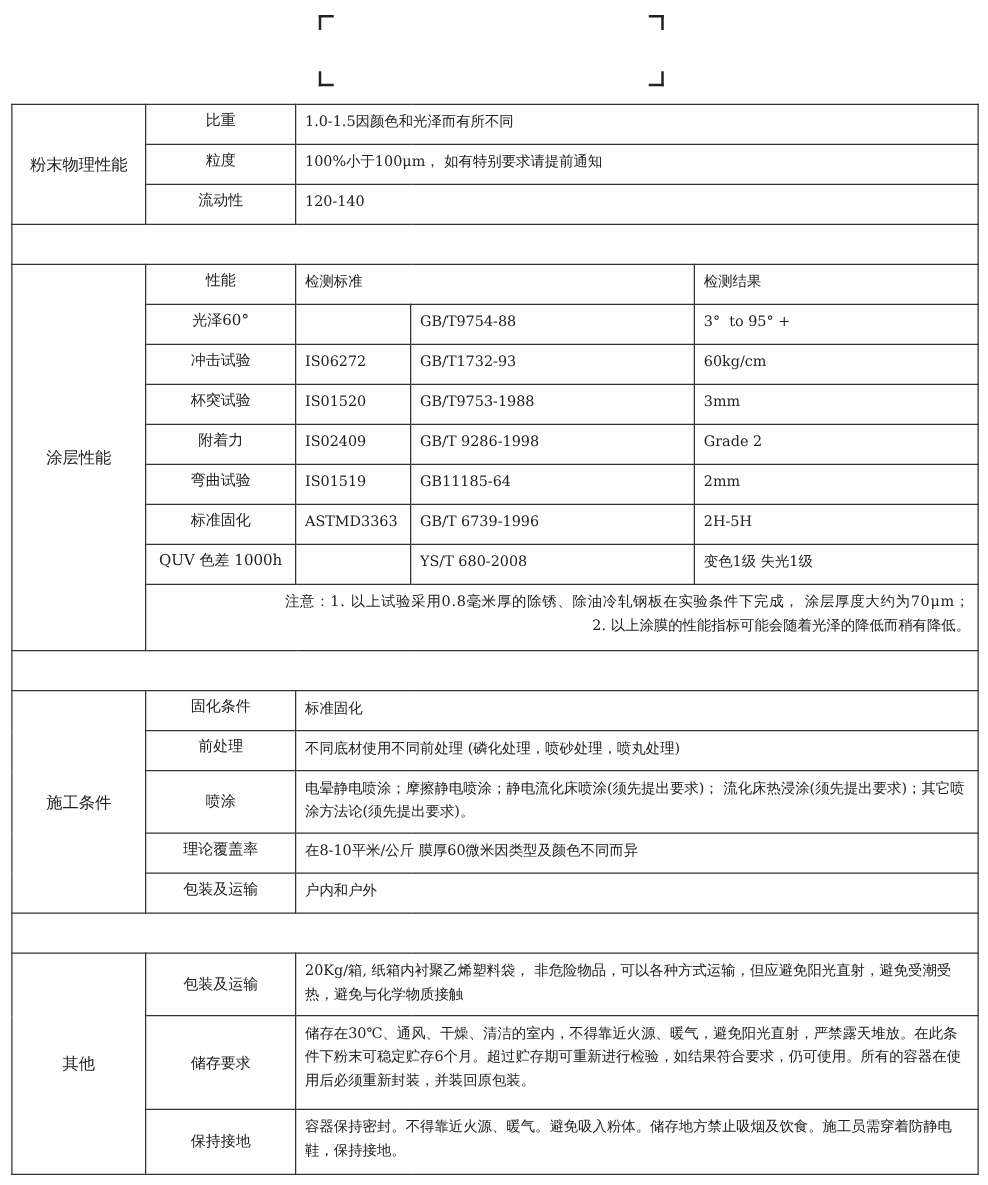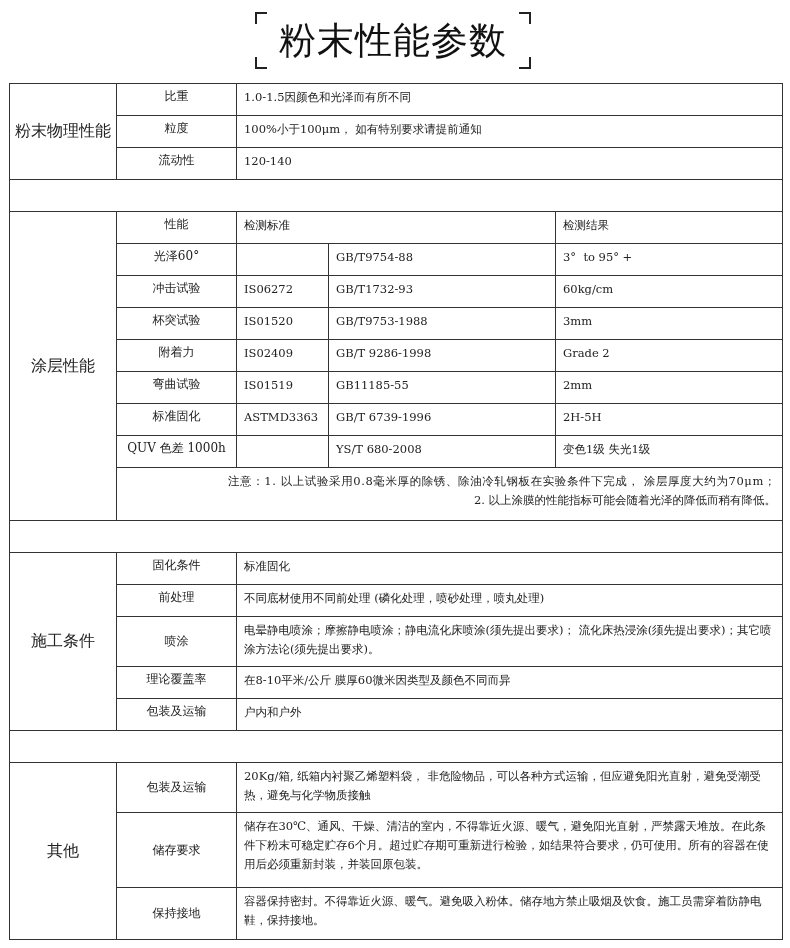--- a/index.html
+++ b/index.html
@@ -23,37 +23,36 @@
   }
 
   table.spec {
     position: absolute; left: 9px; top: 83px; width: 773px;
     border-collapse: collapse; table-layout: fixed;
     font-size: 11.5px;
   }
   table.spec td {
     border: 1.6px solid #333; padding: 0; vertical-align: top;
   }
-  td.group { text-align: center; vertical-align: middle !important; font-size: 16px; }
+  td.group { text-align: center; vertical-align: middle !important; font-size: 13px; }
   td.label { text-align: center; padding-top: 4px !important; font-size: 12px; margin-left: 12px; }
   td.val { padding: 4px 0 0 7px !important; line-height: 19px; margin-left: 12px; }
   td.val.wrap { padding-right: 6px !important; }
   td.spacer { height: 31px; }
   td.note { padding: 4px 6px 0 7px !important; line-height: 19px; text-align: right; }
   td.label.mid { vertical-align: middle !important; padding-top: 0 !important; }
 </style>
 </head>
 <body>
 
 <div class="title-wrap">
   <span class="bracket b-tl"></span>
   <span class="bracket b-tr"></span>
   <span class="bracket b-bl"></span>
   <span class="bracket b-br"></span>
-  <div class="title">粉末性能参数</div>
 </div>
 
 <table class="spec">
   <colgroup>
     <col style="width:107px">
     <col style="width:120px">
     <col style="width:92px">
     <col style="width:227px">
     <col style="width:227px">
   </colgroup>
@@ -103,21 +102,21 @@
   </tr>
   <tr style="height:32px">
     <td class="label">附着力</td>
     <td class="val">IS02409</td>
     <td class="val">GB/T 9286-1998</td>
     <td class="val">Grade 2</td>
   </tr>
   <tr style="height:32px">
     <td class="label">弯曲试验</td>
     <td class="val">IS01519</td>
-    <td class="val">GB11185-55</td>
+    <td class="val">GB11185-64</td>
     <td class="val">2mm</td>
   </tr>
   <tr style="height:32px">
     <td class="label">标准固化</td>
     <td class="val">ASTMD3363</td>
     <td class="val">GB/T 6739-1996</td>
     <td class="val">2H-5H</td>
   </tr>
   <tr style="height:32px">
     <td class="label">QUV 色差 1000h</td>

